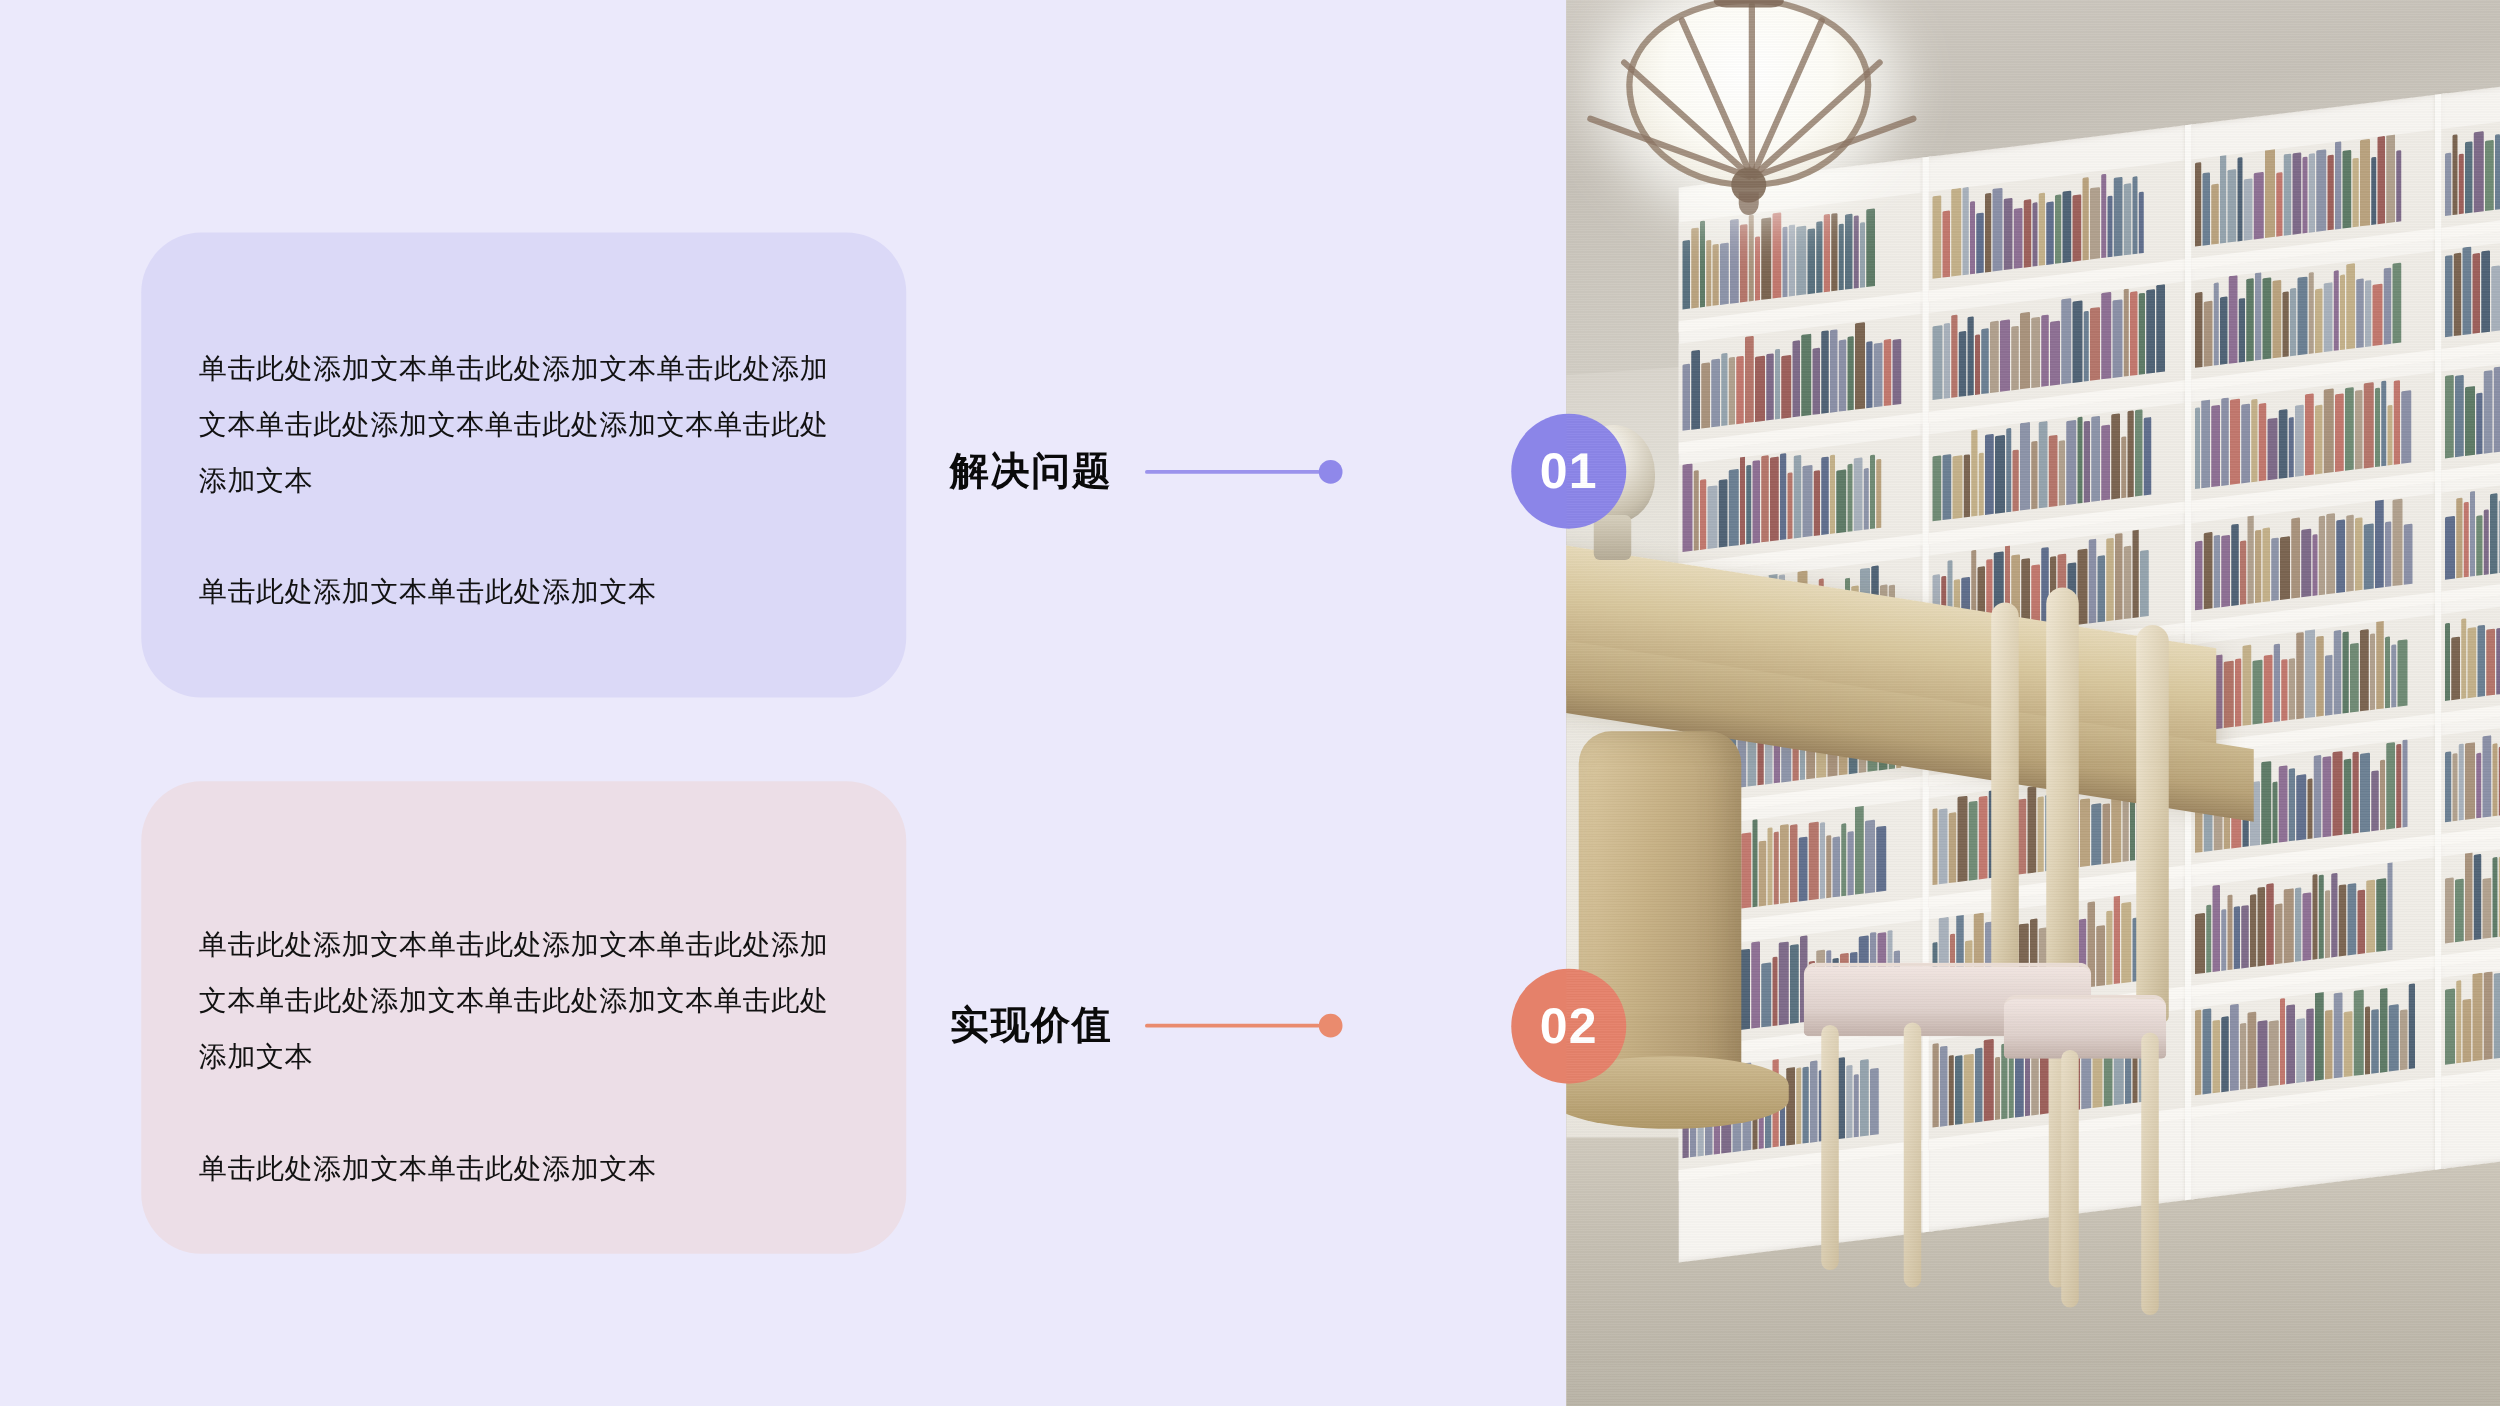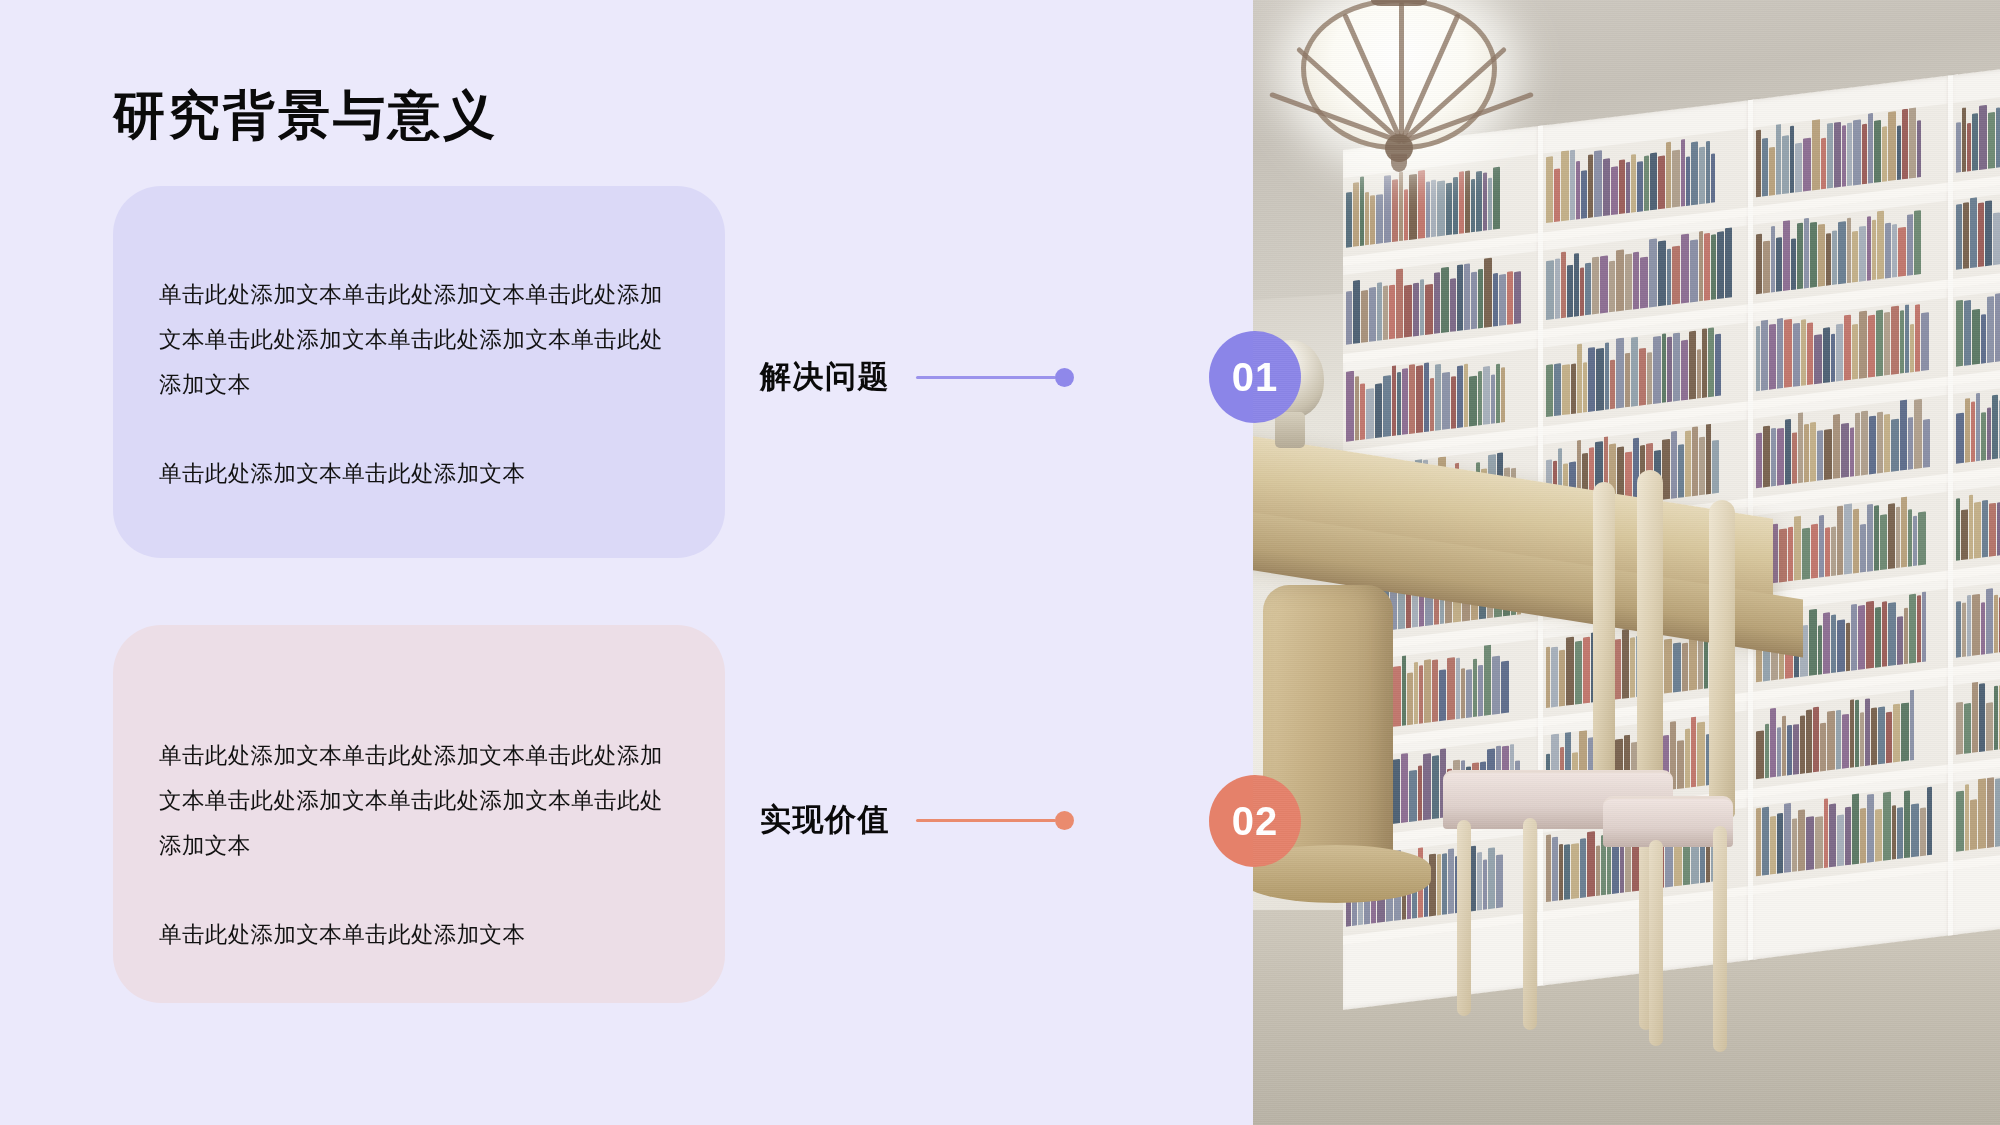--- a/index.html
+++ b/index.html
@@ -386,21 +386,20 @@
       repeating-linear-gradient(0deg, rgba(255,255,255,0.035) 0 1px, rgba(0,0,0,0.015) 1px 2px);
   }
 </style>
 </head>
 <body>
 
 <div class="slide">
 
   <div class="left-pane">
 
-    <div class="page-title">研究背景与意义</div>
 
     <div class="text-card card-one">
       <p class="card-para">单击此处添加文本单击此处添加文本单击此处添加文本单击此处添加文本单击此处添加文本单击此处添加文本</p>
       <p class="card-para second">单击此处添加文本单击此处添加文本</p>
     </div>
 
     <div class="text-card card-two">
       <p class="card-para">单击此处添加文本单击此处添加文本单击此处添加文本单击此处添加文本单击此处添加文本单击此处添加文本</p>
       <p class="card-para second">单击此处添加文本单击此处添加文本</p>
     </div>

